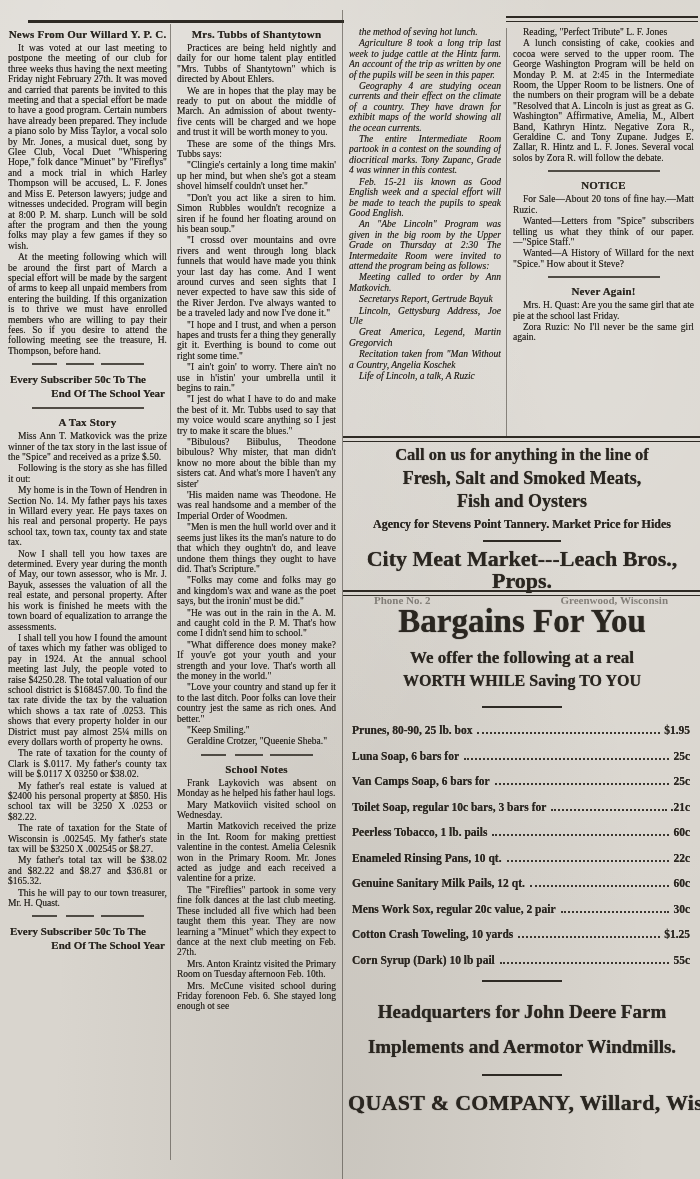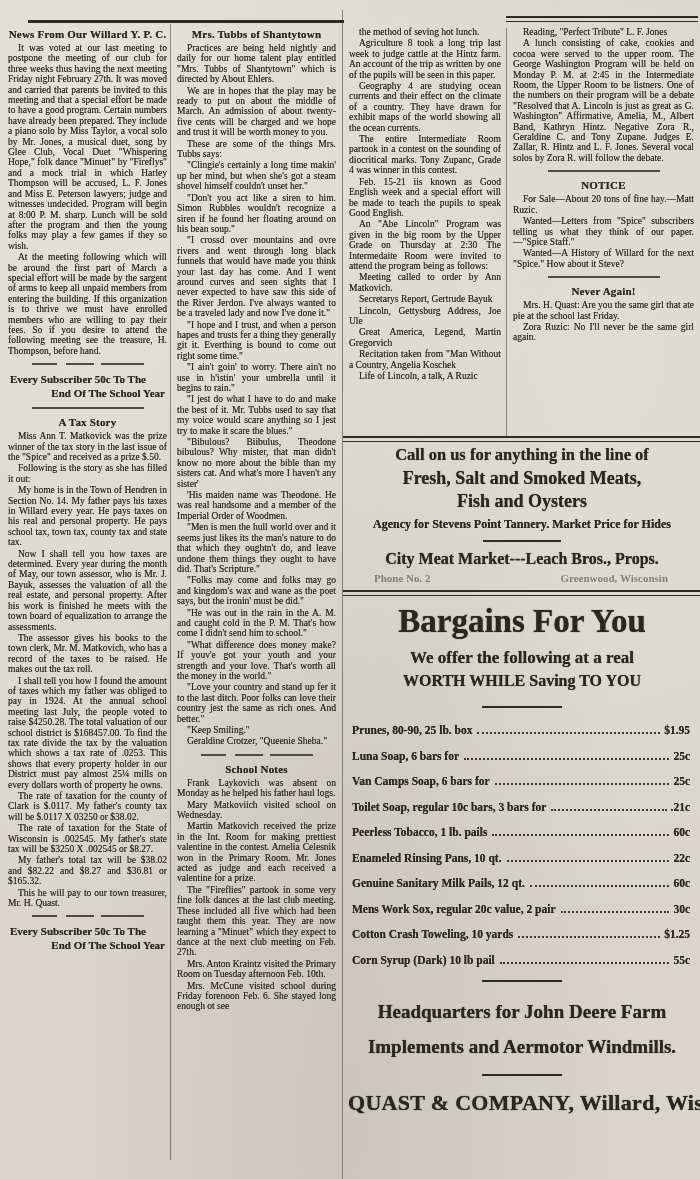--- a/index.html
+++ b/index.html
@@ -31,21 +31,21 @@
   .vline{position:absolute; width:1px; background:rgba(62,57,50,.55);}
   .hline{position:absolute; background:#2e2a24;}
   .dblrule{position:absolute; border-top:2px solid #2e2a24; border-bottom:1px solid #2e2a24; height:3px; background:transparent;}
   
   .meat{position:absolute; left:346px; top:444px; width:352px; text-align:center;}
   .meat .l1{font-size:16.5px; font-weight:bold; line-height:22px; text-shadow:0 0 .7px rgba(30,26,20,.8);}
   .meat .l2{font-size:18px; font-weight:bold; line-height:24px; text-shadow:0 0 .7px rgba(30,26,20,.8);}
   .meat .l3{font-size:18px; font-weight:bold; line-height:23px; text-shadow:0 0 .7px rgba(30,26,20,.8);}
   .meat .l4{font-size:12px; font-weight:bold; line-height:17px; margin-top:3px; text-shadow:0 0 .5px rgba(30,26,20,.8);}
   .meat .mrule{height:2px; background:#2e2a24; width:78px; margin:7px auto 6px auto;}
-  .meat .l5{font-size:16px; font-weight:bold; line-height:22px; text-shadow:0 0 .8px rgba(30,26,20,.85);}
+  .meat .l5{font-size:22px; font-weight:bold; line-height:22px; text-shadow:0 0 .8px rgba(30,26,20,.85);}
   .meat .l6{display:flex; justify-content:space-between; padding:2px 30px 0 28px; font-size:11px; font-weight:bold; opacity:.5; filter:blur(.4px);}
   .bargains{position:absolute; left:346px; top:596px; width:352px;}
   .bargains .btitle{font-size:33px; font-weight:bold; text-align:center; line-height:38px; margin-top:6px; text-shadow:0 0 1px rgba(25,22,18,.85);}
   .bargains .bsub1{font-size:17px; font-weight:bold; text-align:center; line-height:22px; margin-top:7px; text-shadow:0 0 .7px rgba(30,26,20,.8);}
   .bargains .bsub2{font-size:16px; font-weight:bold; text-align:center; line-height:24px; margin-top:0; text-shadow:0 0 .7px rgba(30,26,20,.8);}
   .brule{height:2px; background:#2e2a24; width:80px; margin:13px auto 12px auto;}
   .plist{padding:4px 8px 0 6px;}
   .price-row{display:flex; align-items:baseline; margin-bottom:12.5px; font-size:11.5px; font-weight:bold; text-shadow:0 0 .5px rgba(30,26,20,.75);}
   .pl-label{white-space:nowrap;}
   .pl-dots{flex:1; border-bottom:2px dotted #3a352e; margin:0 4px 3px 5px; height:1px;}
@@ -77,23 +77,23 @@
       <div class="s1">Every Subscriber 50c To The</div>
       <div class="s2">End Of The School Year</div>
     </div>
     <div class="srule"></div>
     <h3 class="head">A Tax Story</h3>
     <div>
         <p class="para">Miss Ann T. Matkovick was the prize winner of the tax story in the last issue of the "Spice" and received as a prize $.50.</p>
         <p class="para">Following is the story as she has filled it out:</p>
         <p class="para">My home is in the Town of Hendren in Section No. 14. My father pays his taxes in Willard every year. He pays taxes on his real and personal property. He pays school tax, town tax, county tax and state tax.</p>
         <p class="para">Now I shall tell you how taxes are determined. Every year during the month of May, our town assessor, who is Mr. J. Bayuk, assesses the valuation of all the real estate, and personal property. After his work is finished he meets with the town board of equalization to arrange the assessments.</p>
-        <p class="para">The assessor gives his books to the town clerk, Mr. M. Matkovich, who has a record of the taxes to be raised. He makes out the tax roll.</p>
         <p class="para">I shall tell you how I found the amount of taxes which my father was obliged to pay in 1924. At the annual school meeting last July, the people voted to raise $4250.28. The total valuation of our school district is $168457.00. To find the tax rate divide the tax by the valuation which shows a tax rate of .0253. This shows that every property holder in our District must pay almost 25¼ mills on every dollars worth of property he owns.</p>
         <p class="para">The rate of taxation for the county of Clark is $.0117. My father's county tax will be $.0117 X 03250 or $38.02.</p>
+        <p class="para">My father's real estate is valued at $2400 his personal property at $850. His school tax will be 3250 X .0253 or $82.22.</p>
         <p class="para">The rate of taxation for the State of Wisconsin is .002545. My father's state tax will be $3250 X .002545 or $8.27.</p>
         <p class="para">My father's total tax will be $38.02 and $82.22 and $8.27 and $36.81 or $165.32.</p>
         <p class="para">This he will pay to our town treasurer, Mr. H. Quast.</p>
       </div>
     <div class="srule seg"></div>
     <div class="slug">
       <div class="s1">Every Subscriber 50c To The</div>
       <div class="s2">End Of The School Year</div>
     </div>
   </div>
@@ -125,21 +125,21 @@
     <div>
         <p class="para">Frank Laykovich was absent on Monday as he helped his father haul logs.</p>
         <p class="para">Mary Matkoviich visited school on Wednesday.</p>
         <p class="para">Martin Matkovich received the prize in the Int. Room for making prettiest valentine in the contest. Amelia Celesnik won in the Primary Room. Mr. Jones acted as judge and each received a valentine for a prize.</p>
         <p class="para">The "Fireflies" partook in some very fine folk dances at the last club meeting. These included all five which had been taught them this year. They are now learning a "Minuet" which they expect to dance at the next club meeting on Feb. 27th.</p>
         <p class="para">Mrs. Anton Kraintz visited the Primary Room on Tuesday afternoon Feb. 10th.</p>
         <p class="para">Mrs. McCune visited school during Friday forenoon Feb. 6. She stayed long enough ot see</p>
       </div>
   </div>
 
-  <div class="col" style="left:349px; top:27px; width:152px; height:405px;">
+  <div class="col" style="left:349px; top:27px; width:152px; height:405px;font-style:italic;">
     <div>
         <p class="para">the method of seving hot lunch.</p>
         <p class="para">Agriculture 8 took a long trip last week to judge cattle at the Hintz farm. An account of the trip as written by one of the pupils will be seen in this paper.</p>
         <p class="para">Geography 4 are studying ocean currents and their effect on the climate of a country. They have drawn for exhibit maps of the world showing all the ocean currents.</p>
         <p class="para">The entire Intermediate Room partook in a contest on the sounding of diocritical marks. Tony Zupanc, Grade 4 was winner in this contest.</p>
         <p class="para">Feb. 15-21 iis known as Good English week and a special effort will be made to teach the pupils to speak Good English.</p>
         <p class="para">An "Abe Lincoln" Program was given in the big room by the Upper Grade on Thursday at 2:30 The Intermedaite Room were invited to attend the program being as follows:</p>
         <p class="para">Meeting called to order by Ann Matkovich.</p>
         <p class="para">Secretarys Report, Gertrude Bayuk</p>
         <p class="para">Lincoln, Gettysburg Address, Joe Ule</p>

